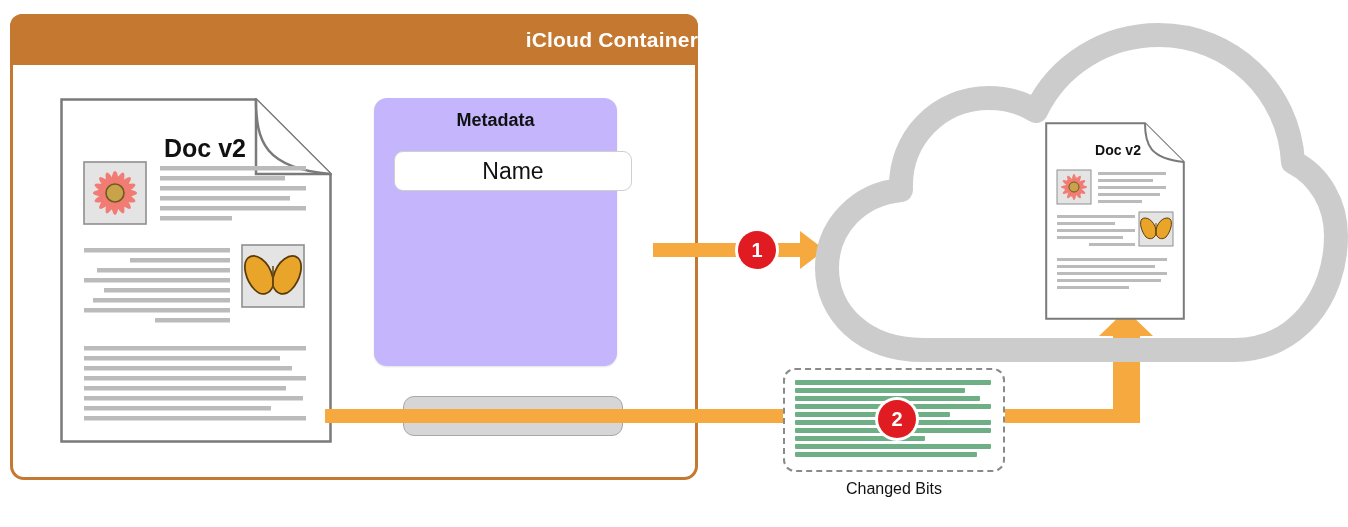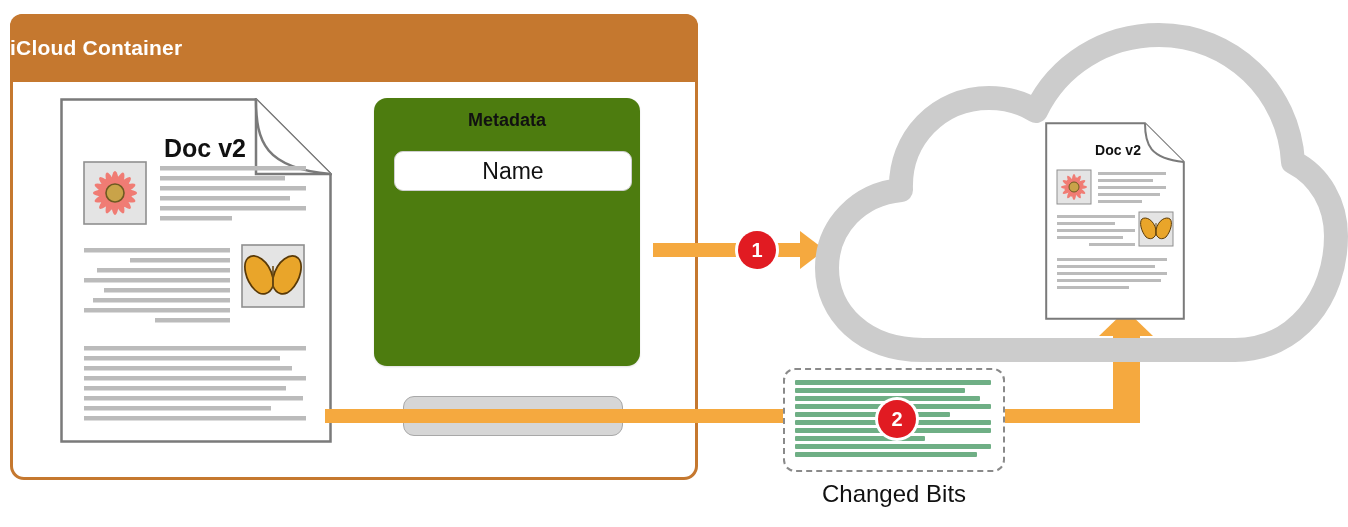--- a/index.html
+++ b/index.html
@@ -10,34 +10,34 @@
   }
   .stage{position:absolute;left:0;top:0;width:1348px;height:527px;}
 
   
   #icloud-container{
     position:absolute;left:10px;top:14px;width:688px;height:466px;
     border:3px solid #C5782F;border-radius:14px;background:#ffffff;
     box-sizing:border-box;
   }
   #icloud-header{
-    position:absolute;left:-3px;top:-3px;width:688px;height:68px;
+    position:absolute;left:-3px;top:-3px;width:688px;height:51px;
     background:#C5782F;border-radius:12px 12px 0 0;
-    display:flex;align-items:center;justify-content:flex-start;
+    display:flex;align-items:center;justify-content:flex-end;
     color:#ffffff;font-size:21px;font-weight:bold;letter-spacing:.2px;
   }
 
   
   .doc{position:absolute;font-weight:bold;}
   .doc svg{display:block;}
 
   
   #metadata-panel{
-    position:absolute;left:374px;top:98px;width:266px;height:268px;
-    background:#4d7c0f;border-radius:13px;
+    position:absolute;left:374px;top:98px;width:243px;height:268px;
+    background:#c4b5fd;border-radius:13px;
     box-shadow:0 1px 2px rgba(0,0,0,.12);
   }
   #metadata-title{
     position:absolute;left:0;top:12px;width:100%;text-align:center;
     font-size:18px;font-weight:bold;color:#111;
   }
   .meta-field{
     position:absolute;left:20px;width:238px;height:40px;
     background:#ffffff;border:1px solid #CFCFCF;border-radius:9px;
     display:flex;align-items:center;justify-content:center;
@@ -90,21 +90,21 @@
 
   
   #changed-bits-box{
     position:absolute;left:783px;top:368px;width:222px;height:104px;
     border:2px dashed #8A8A8A;border-radius:12px;background:#ffffff;
     box-sizing:border-box;
   }
   .bit-line{position:absolute;left:10px;height:5px;background:#6FAF85;border-radius:1px;}
   #changed-bits-label{
     position:absolute;left:783px;top:480px;width:222px;text-align:center;
-    font-size:24px;color:#111;
+    font-size:16px;color:#111;
   }
 </style>
 </head>
 <body>
 
 <div class="stage">
 
   <div id="icloud-container">
     <div id="icloud-header">
       <span>iCloud Container</span>

